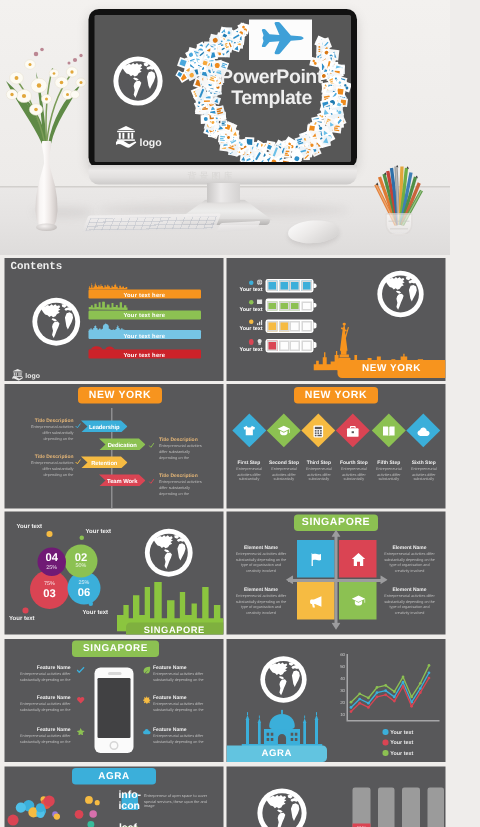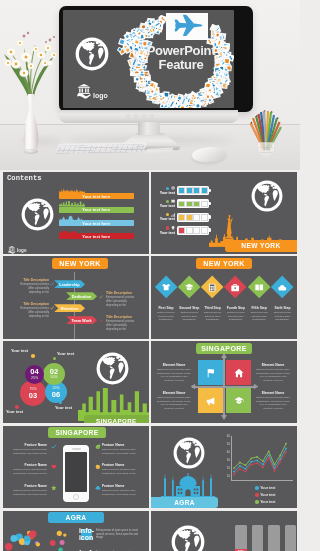--- a/index.html
+++ b/index.html
@@ -6,21 +6,21 @@
 body{width:300px;height:551px;background:#efedeb;font-family:"Liberation Sans",sans-serif;overflow:hidden;}
 *{box-sizing:border-box;}
 .page{position:relative;width:300px;height:551px;background:#efedeb;}
 
 .photo{position:absolute;left:0;top:0;width:300px;height:170px;overflow:hidden;
  background:linear-gradient(165deg,#f4f2f0 0%,#eeecea 45%,#e9e7e5 100%);}
 .wall{position:absolute;left:0;top:0;width:300px;height:124px;background:linear-gradient(180deg,#f3f1ef,#edebe9);}
 .desk{position:absolute;left:0;top:124px;width:300px;height:46px;
  background:linear-gradient(180deg,#eae8e7 0%,#e5e3e2 50%,#dedcdb 100%);}
 .deskline{position:absolute;left:0;top:124px;width:300px;height:1px;background:rgba(190,187,184,.55);}
-.imac{position:absolute;left:59px;top:6px;width:194px;height:106px;background:#111;border-radius:7px;
+.imac{position:absolute;left:59px;top:6px;width:179px;height:106px;background:#111;border-radius:7px;
  box-shadow:0 3px 7px rgba(90,88,86,.22);padding-left:28px;}
 .screen{position:absolute;left:4px;top:4px;width:171px;height:98px;background:#575757;overflow:hidden;border-radius:1px;}
 .imac-chin{position:absolute;left:59px;top:110px;width:179px;height:13px;border-radius:0 0 7px 7px;
  background:linear-gradient(180deg,#d6d4d3 0%,#ebe9e8 28%,#e2e0df 62%,#cdcbca 100%);}
 .stand-neck{position:absolute;left:138px;top:122px;width:22px;height:13px;
  background:linear-gradient(90deg,#c9c7c6,#eceaea 42%,#d4d2d1);}
 .stand-foot{position:absolute;left:120px;top:146px;width:60px;height:3.5px;border-radius:1px 1px 3px 3px;
  background:linear-gradient(180deg,#d6d4d3,#b6b4b3);}
 .stand-flare{position:absolute;left:118px;top:133px;width:64px;height:14px;
  background:linear-gradient(180deg,#cfcdcc 0%,#e4e2e1 22%,#ededec 55%,#dbd9d8 100%);
@@ -1956,21 +1956,21 @@
      </svg>
      <span class="sc-logo-txt">logo</span>
     </div>
     <div class="sc-plane">
      <svg viewBox="0 0 40 26" width="40" height="26">
       <path d="M36.5 12.8c-.2-1-1.2-1.5-2.3-1.6l-6.3-.6-7.1-8.3c-.3-.4-.8-.6-1.3-.6h-1.6c-.6 0-1 .6-.8 1.1l3.2 7.5-6.6-.5-2.6-3c-.2-.3-.6-.4-.9-.4h-.9c-.5 0-.8.5-.7.9l1.1 3.2-.6 1.9.6 1.9-1.1 3.2c-.2.5.2.9.7.9h.9c.4 0 .7-.2.9-.4l2.6-3 6.6-.5-3.2 7.5c-.2.5.2 1.1.8 1.1h1.6c.5 0 1-.2 1.3-.6l7.1-8.3 6.3-.6c1.1-.1 2.1-.6 2.3-1.6z" fill="#3fa0d8"></path>
      </svg>
     </div>
     <div class="sc-title">
      <div>PowerPoint</div>
-     <div>Feature</div>
+     <div>Template</div>
     </div>
    </div>
   </div>
   <div class="imac-chin"></div>
   <div class="stand-flare"></div>
   <div class="stand-neck"></div>
   <div class="stand-foot"></div>
   <div class="wm">背景图库</div>
   <div class="kbd"></div>
   <div class="kbd2"></div>

